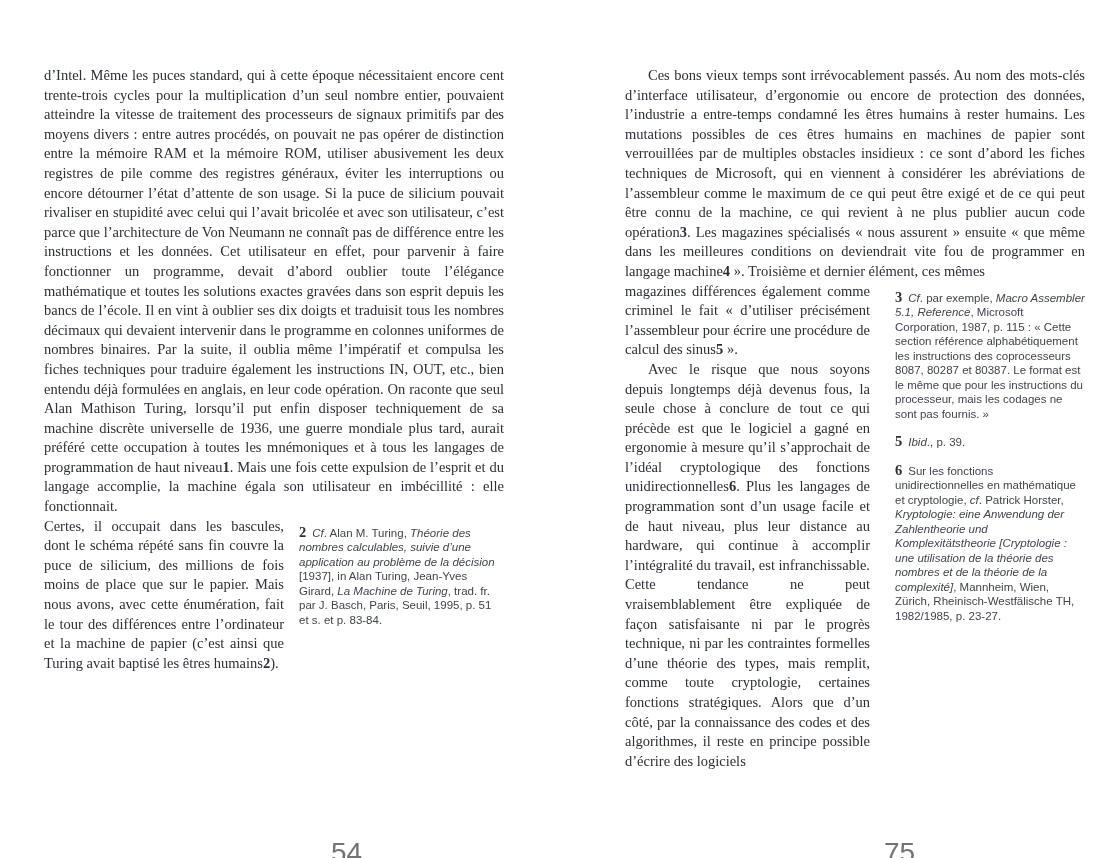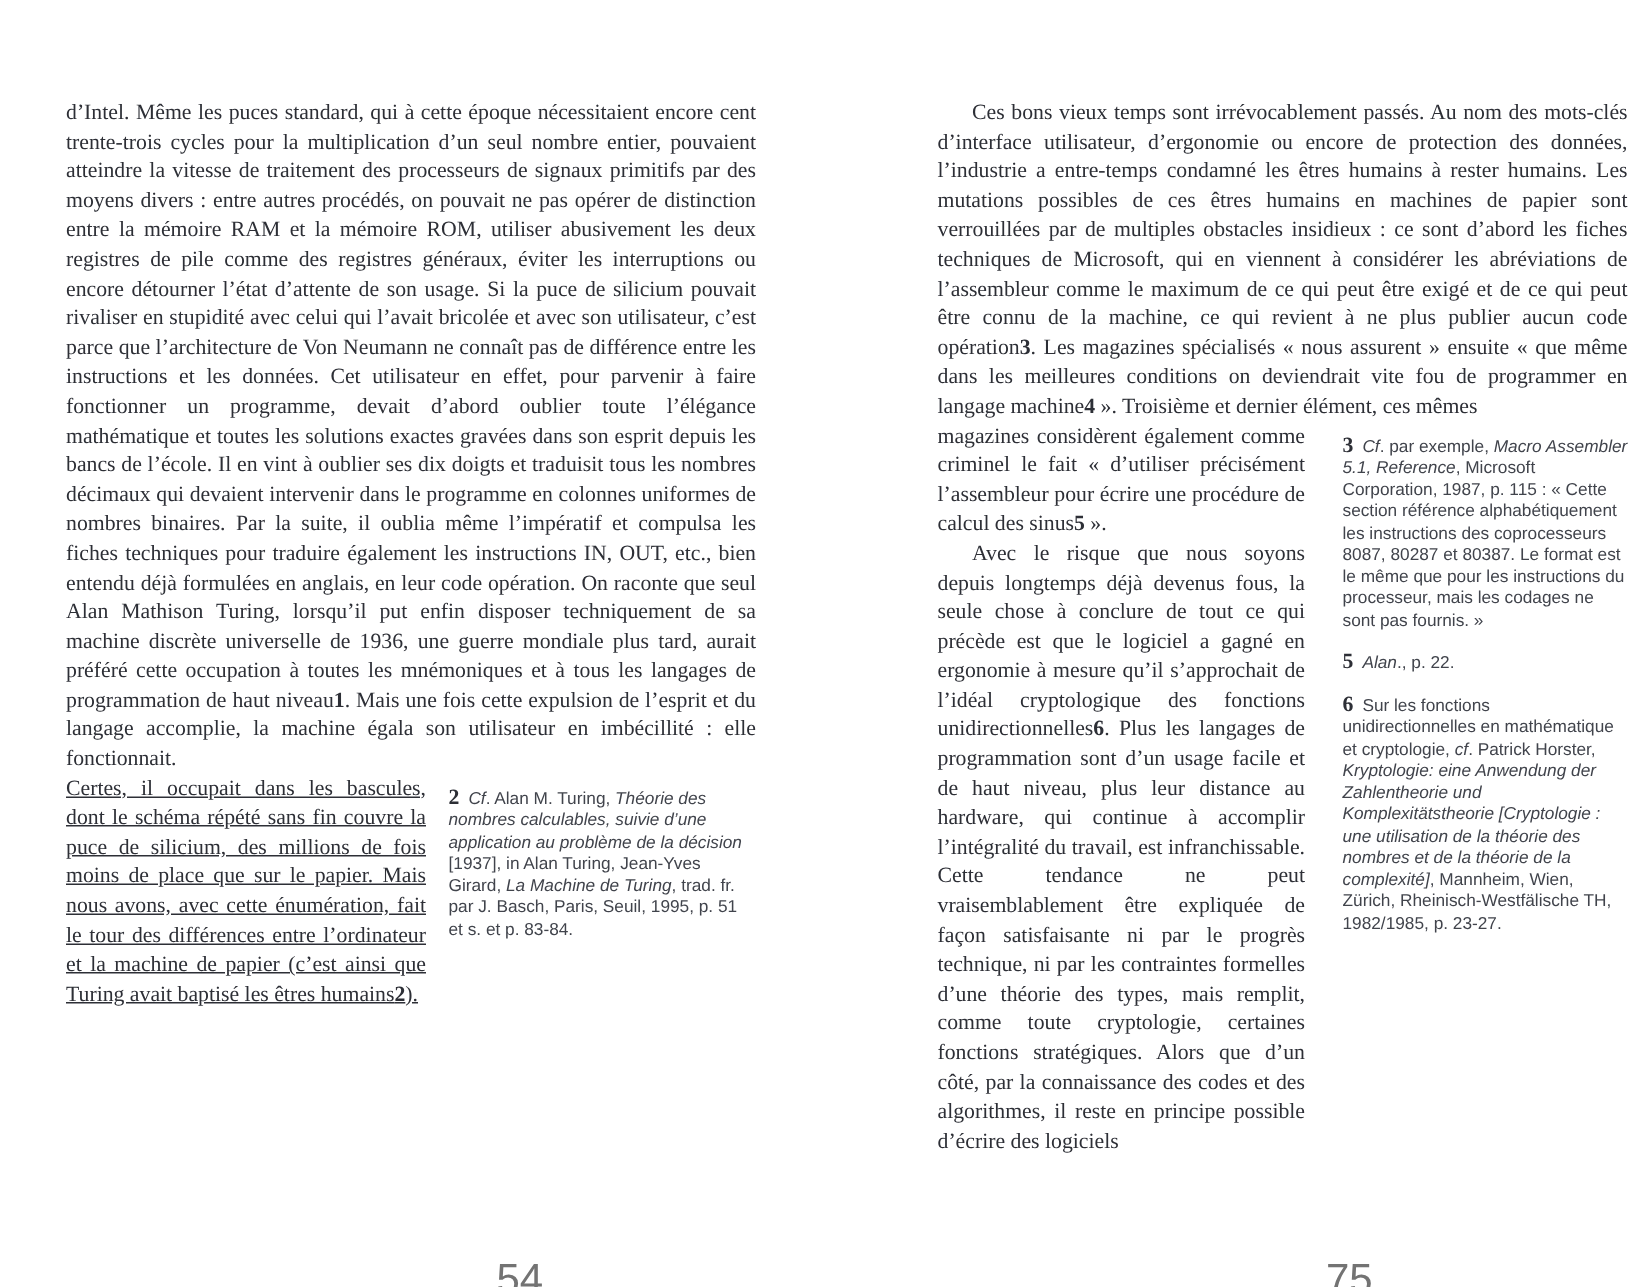--- a/index.html
+++ b/index.html
@@ -6,21 +6,21 @@
   .spread{position:relative;width:1098px;height:858px;background:#ffffff;overflow:hidden;
           font-family:"DejaVu Serif","Liberation Serif",serif;color:#2d2f36;}
   .page-col{position:absolute;top:66px;width:460px;}
   #left-col{left:44px;}
   #right-col{left:615px;margin-left:10px;}
   .para{font-size:14.5px;line-height:19.6px;text-align:justify;
         font-family:"Liberation Serif",serif;hyphens:auto;-webkit-hyphens:auto;}
   .blk{display:block;text-align:justify;}
   .indent-first{text-indent:23px;}
   .two-col{display:flex;align-items:flex-start;}
-  .left-two .text-col{width:240px;text-decoration:underline;}
+  .left-two .text-col{width:240px;}
   .left-two .fn-col{width:205px;margin-left:15px;}
   .right-two .text-col{width:245px;}
   .right-two .fn-col{width:190px;margin-left:25px;}
   .fn-col{padding-top:8px;font-family:"Liberation Sans",sans-serif;font-size:11.5px;
           line-height:14.5px;color:#41444c;text-align:left;hyphens:manual;}
   .fn{margin:0 0 13px 0;}
   .fn-num{font-family:"Liberation Serif",serif;font-weight:bold;font-size:14.5px;
           color:#2d2f36;margin-right:6px;}
   .s-i{font-style:italic;}
   .s-ref{font-weight:bold;}
@@ -48,29 +48,29 @@
         </div>
       </div>
     </div>
   </div>
 
   <div class="page-col" id="right-col">
     <div class="para">
       <span class="blk indent-first"><span>Ces bons vieux temps sont irrévocablement passés. Au nom des mots-clés d’interface utilisateur, d’ergonomie ou encore de protection des données, l’industrie a entre-temps condamné les êtres humains à rester humains. Les mutations possibles de ces êtres humains en machines de papier sont verrouillées par de multiples obstacles insidieux : ce sont d’abord les fiches techniques de Microsoft, qui en viennent à considérer les abréviations de l’assembleur comme le maximum de ce qui peut être exigé et de ce qui peut être connu de la machine, ce qui revient à ne plus publier aucun code opération</span><span class="s-ref">3</span><span>. Les magazines spécialisés « nous assurent » ensuite « que même dans les meilleures conditions on deviendrait vite fou de programmer en langage machine</span><span class="s-ref">4</span><span> ». Troisième et dernier élément, ces mêmes</span></span>
       <div class="two-col right-two">
         <div class="text-col">
-          <span class="blk"><span>magazines considèrent également comme criminel le fait « d’utiliser précisément l’assembleur pour écrire une procédure de calcul des sinus</span><span class="s-ref">5</span><span> ».</span></span>
+          <span class="blk"><span>magazines différences également comme criminel le fait « d’utiliser précisément l’assembleur pour écrire une procédure de calcul des sinus</span><span class="s-ref">5</span><span> ».</span></span>
           <span class="blk indent-first"><span>Avec le risque que nous soyons depuis longtemps déjà devenus fous, la seule chose à conclure de tout ce qui précède est que le logiciel a gagné en ergonomie à mesure qu’il s’approchait de l’idéal cryptologique des fonctions unidirectionnelles</span><span class="s-ref">6</span><span>. Plus les langages de programmation sont d’un usage facile et de haut niveau, plus leur distance au hardware, qui continue à accomplir l’intégralité du travail, est infranchissable. Cette tendance ne peut vraisemblablement être expliquée de façon satisfaisante ni par le progrès technique, ni par les contraintes formelles d’une théorie des types, mais remplit, comme toute cryptologie, certaines fonctions stratégiques. Alors que d’un côté, par la connaissance des codes et des algorithmes, il reste en principe possible d’écrire des logiciels</span></span>
         </div>
         <div class="fn-col">
           <div class="fn">
             <span class="fn-num">3</span><span><span class="s-i">Cf</span><span>. par exemple, </span><span class="s-i">Macro Assembler 5.1, Reference</span><span>, Microsoft Corporation, 1987, p. 115 : « Cette section référence alphabétiquement les instructions des coprocesseurs 8087, 80287 et 80387. Le format est le même que pour les instructions du processeur, mais les codages ne sont pas fournis. »</span></span>
           </div>
           <div class="fn">
-            <span class="fn-num">5</span><span><span class="s-i">Alan</span><span>., p. 22.</span></span>
+            <span class="fn-num">5</span><span><span class="s-i">Ibid</span><span>., p. 39.</span></span>
           </div>
           <div class="fn">
             <span class="fn-num">6</span><span><span>Sur les fonctions unidirectionnelles en mathématique et cryptologie, </span><span class="s-i">cf</span><span>. Patrick Horster, </span><span class="s-i">Kryptologie: eine Anwendung der Zahlentheorie und Komplexitätstheorie [Cryptologie : une utilisation de la théorie des nombres et de la théorie de la complexité]</span><span>, Mannheim, Wien, Zürich, Rheinisch-Westfälische TH, 1982/1985, p. 23-27.</span></span>
           </div>
         </div>
       </div>
     </div>
   </div>
 
   <div class="pagenum" id="pn-left">54</div>

